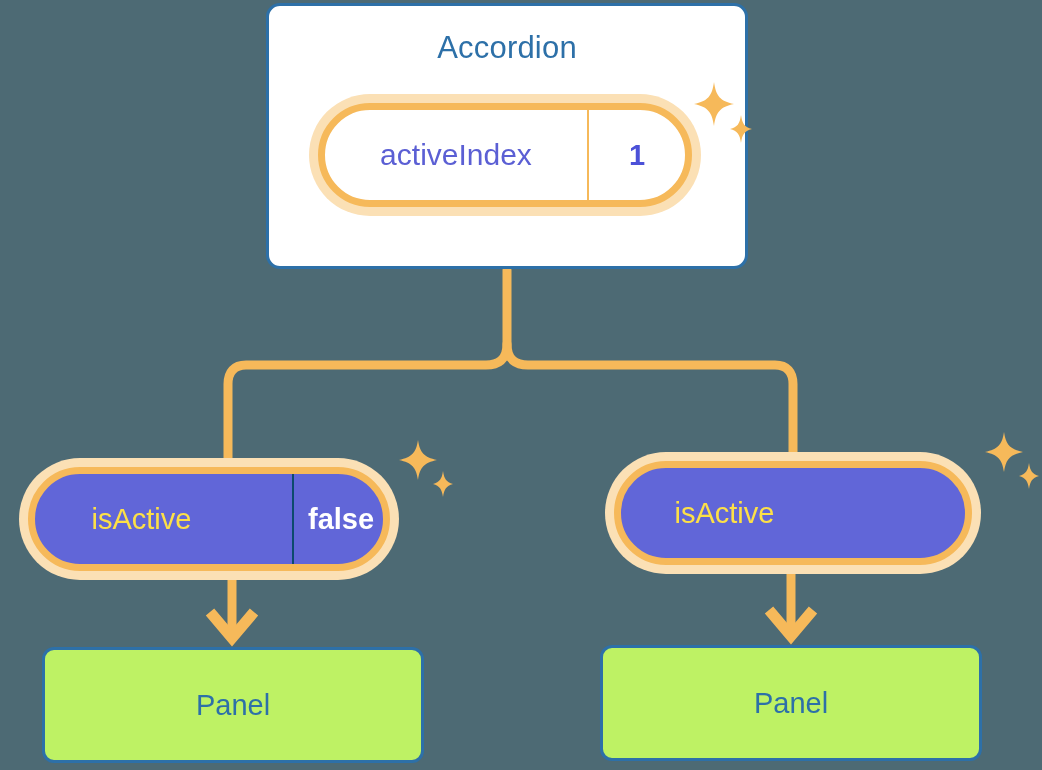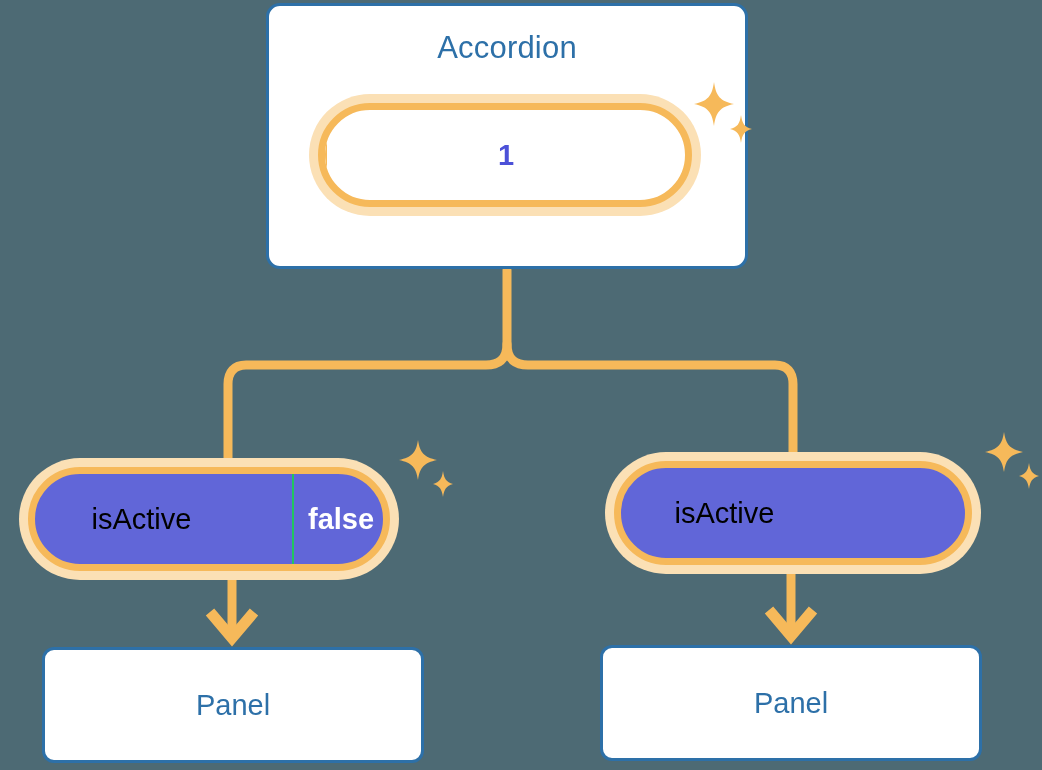--- a/index.html
+++ b/index.html
@@ -107,30 +107,30 @@
     color: #4c51d8;
     font-size: 29px;
     font-weight: 700;
     border-left: 2px solid #f6b95a;
     padding: 0 14px;
   }
 
   
   .pill-solid .pill-inner { background: #6166d8; }
   .pill-solid .pill-key {
-    color: #000000;
+    color: #fde047;
     font-size: 29px;
     font-weight: 400;
     padding: 0 14px;
   }
   .pill-solid .pill-val {
     color: #ffffff;
     font-size: 29px;
     font-weight: 700;
-    border-left: 2px solid #22c55e;
+    border-left: 2px solid #0c4a6e;
     padding: 0 14px;
     margin-left: 44px;
   }
 
   #state-pill {
     left: 318px;
     top: 103px;
     width: 374px;
     height: 104px;
   }
@@ -151,21 +151,21 @@
     top: 461px;
     width: 358px;
     height: 104px;
   }
   #right-pill .pill-key { flex: 0 0 207px; }
   #right-pill .pill-val { flex: 1 1 auto; }
 
   
   .panel-box {
     position: absolute;
-    background: #ffffff;
+    background: #bef264;
     border: 3px solid #2d70a8;
     border-radius: 12px;
     box-sizing: border-box;
     display: flex;
     align-items: center;
     justify-content: center;
   }
   .panel-label {
     color: #2d70a8;
     font-size: 29px;
@@ -213,20 +213,21 @@
       <path d="M 769 610 L 791 636 L 813 610" fill="none" stroke="#f6b95a" stroke-width="11" stroke-linecap="butt" stroke-linejoin="miter"></path>
     </g>
   </svg>
 
   <div class="card" id="accordion-card">
     <div class="card-title">Accordion</div>
   </div>
 
   <div class="pill pill-light" id="state-pill">
     <div class="pill-inner">
+      <div class="pill-key">activeIndex</div>
       <div class="pill-val">1</div>
     </div>
   </div>
 
   <svg class="sparkle-group" id="sparkle-top" viewBox="0 0 66 66">
     <path fill="#f6b95a" d="M 24 0 C 26 14 30 19 44 22 C 30 25 26 30 24 44 C 22 30 18 25 4 22 C 18 19 22 14 24 0 Z"></path>
     <path fill="#f6b95a" d="M 51 33 C 52.3 42 54.5 45 62 47 C 54.5 49 52.3 52 51 61 C 49.7 52 47.5 49 40 47 C 47.5 45 49.7 42 51 33 Z"></path>
   </svg>
 
   <div class="pill pill-solid" id="left-pill">

